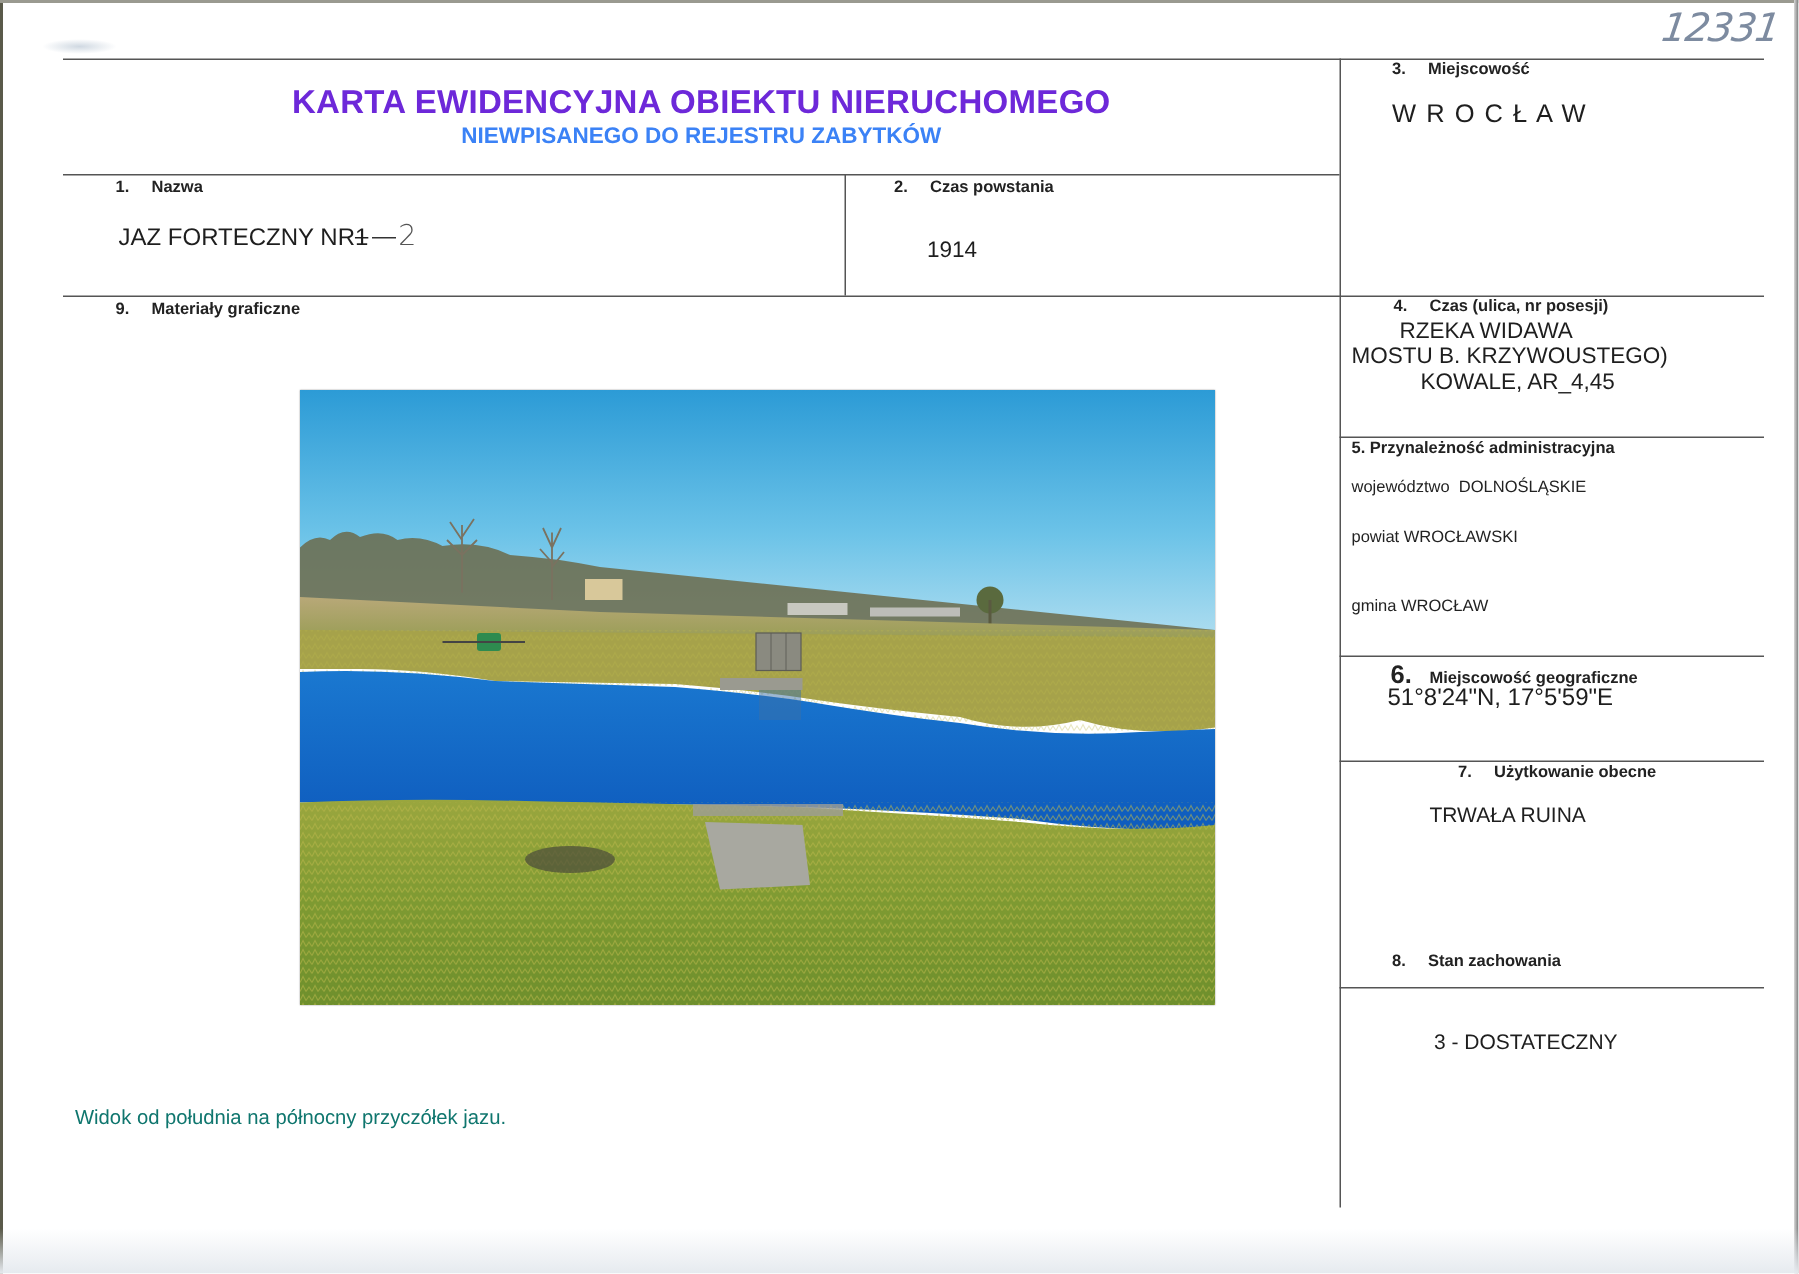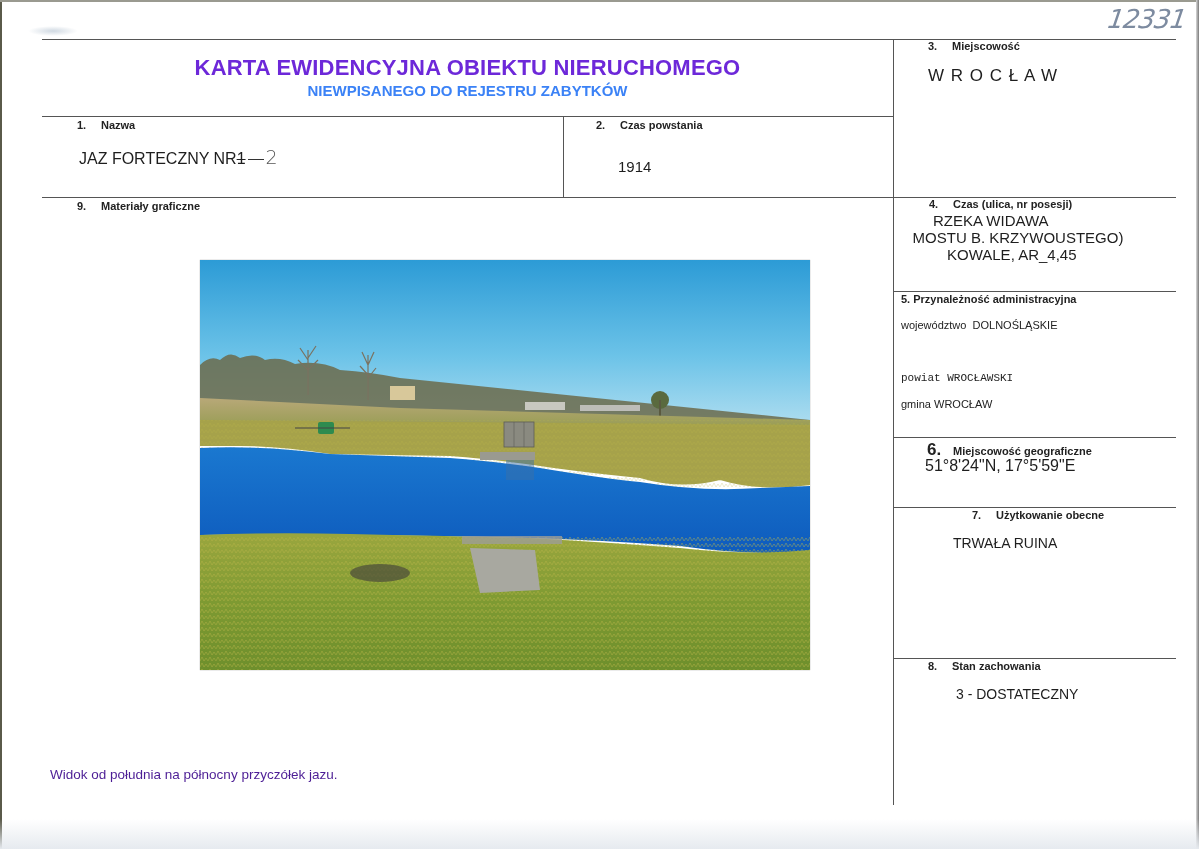--- a/index.html
+++ b/index.html
@@ -91,22 +91,21 @@
       left: 200px; top: 260px;
       width: 610px; height: 410px;
       overflow: hidden;
       box-shadow: 0 0 1px #888;
     }
     .photo svg { display: block; }
     .caption {
       position: absolute;
       left: 50px; top: 737px;
       font-size: 13.5px;
-      color: #4c1d95;
-      margin-top: 30px;
+      color: #0f766e;
     }
     .address-block {
       position: absolute;
       left: 895px; top: 212px;
       width: 240px;
       font-size: 15px;
       line-height: 17px;
       color: #1e1e1e;
       text-align: center;
     }
@@ -163,40 +162,40 @@
 <div class="field-label" style="left:928px; top:40px;">
   <span class="num">3.</span><span>Miejscowość</span>
 </div>
 <div class="value" style="left:928px; top:66px; font-size:17px; letter-spacing:1px;">W R O C Ł A W</div>
 
 <div class="field-label" style="left:929px; top:198px;">
   <span class="num">4.</span><span>Czas (ulica, nr posesji)</span>
 </div>
 <div class="address-block">
   <div style="text-align:left; padding-left:38px;">RZEKA WIDAWA</div>
-  <div style="text-align:center; padding-left:6px;">MOSTU B. KRZYWOUSTEGO)</div>
+  <div style="text-align:left; padding-left:6px;">MOSTU B. KRZYWOUSTEGO)</div>
   <div style="text-align:left; padding-left:52px;">KOWALE, AR_4,45</div>
 </div>
 
 <div class="field-label" style="left:901px; top:293px;">5. Przynależność administracyjna</div>
 <div class="small-value" style="left:901px; top:319px; white-space:pre;">województwo  DOLNOŚLĄSKIE</div>
-<div class="small-value" style="left:901px; top:372px;font-family:Liberation Mono, monospace;">powiat WROCŁAWSKI</div>
+<div class="small-value" style="left:901px; top:352px;">powiat WROCŁAWSKI</div>
 <div class="small-value" style="left:901px; top:398px;">gmina WROCŁAW</div>
 
 <div class="field-label" style="left:927px; top:440px;">
   <span style="display:inline-block; width:26px; font-size:17px;">6.</span><span>Miejscowość geograficzne</span>
 </div>
 <div class="value" style="left:925px; top:457px; font-size:16px;">51°8'24"N, 17°5'59"E</div>
 
 <div class="field-label" style="left:928px; top:509px;margin-left:44px;">
   <span class="num">7.</span><span>Użytkowanie obecne</span>
 </div>
 <div class="value" style="left:953px; top:535px; font-size:14px;">TRWAŁA RUINA</div>
 
-<div class="field-label" style="left:928px; top:660px;">
+<div class="field-label" style="left:928px; top:635px;">
   <span class="num">8.</span><span>Stan zachowania</span>
 </div>
 <div class="value" style="left:956px; top:686px; font-size:14px;">3 - DOSTATECZNY</div>
 
 <div class="field-label" style="left:77px; top:200px;">
   <span class="num">9.</span><span>Materiały graficzne</span>
 </div>
 
 <div class="photo">
   <svg width="610" height="410" viewBox="0 0 610 410" xmlns="http://www.w3.org/2000/svg">

